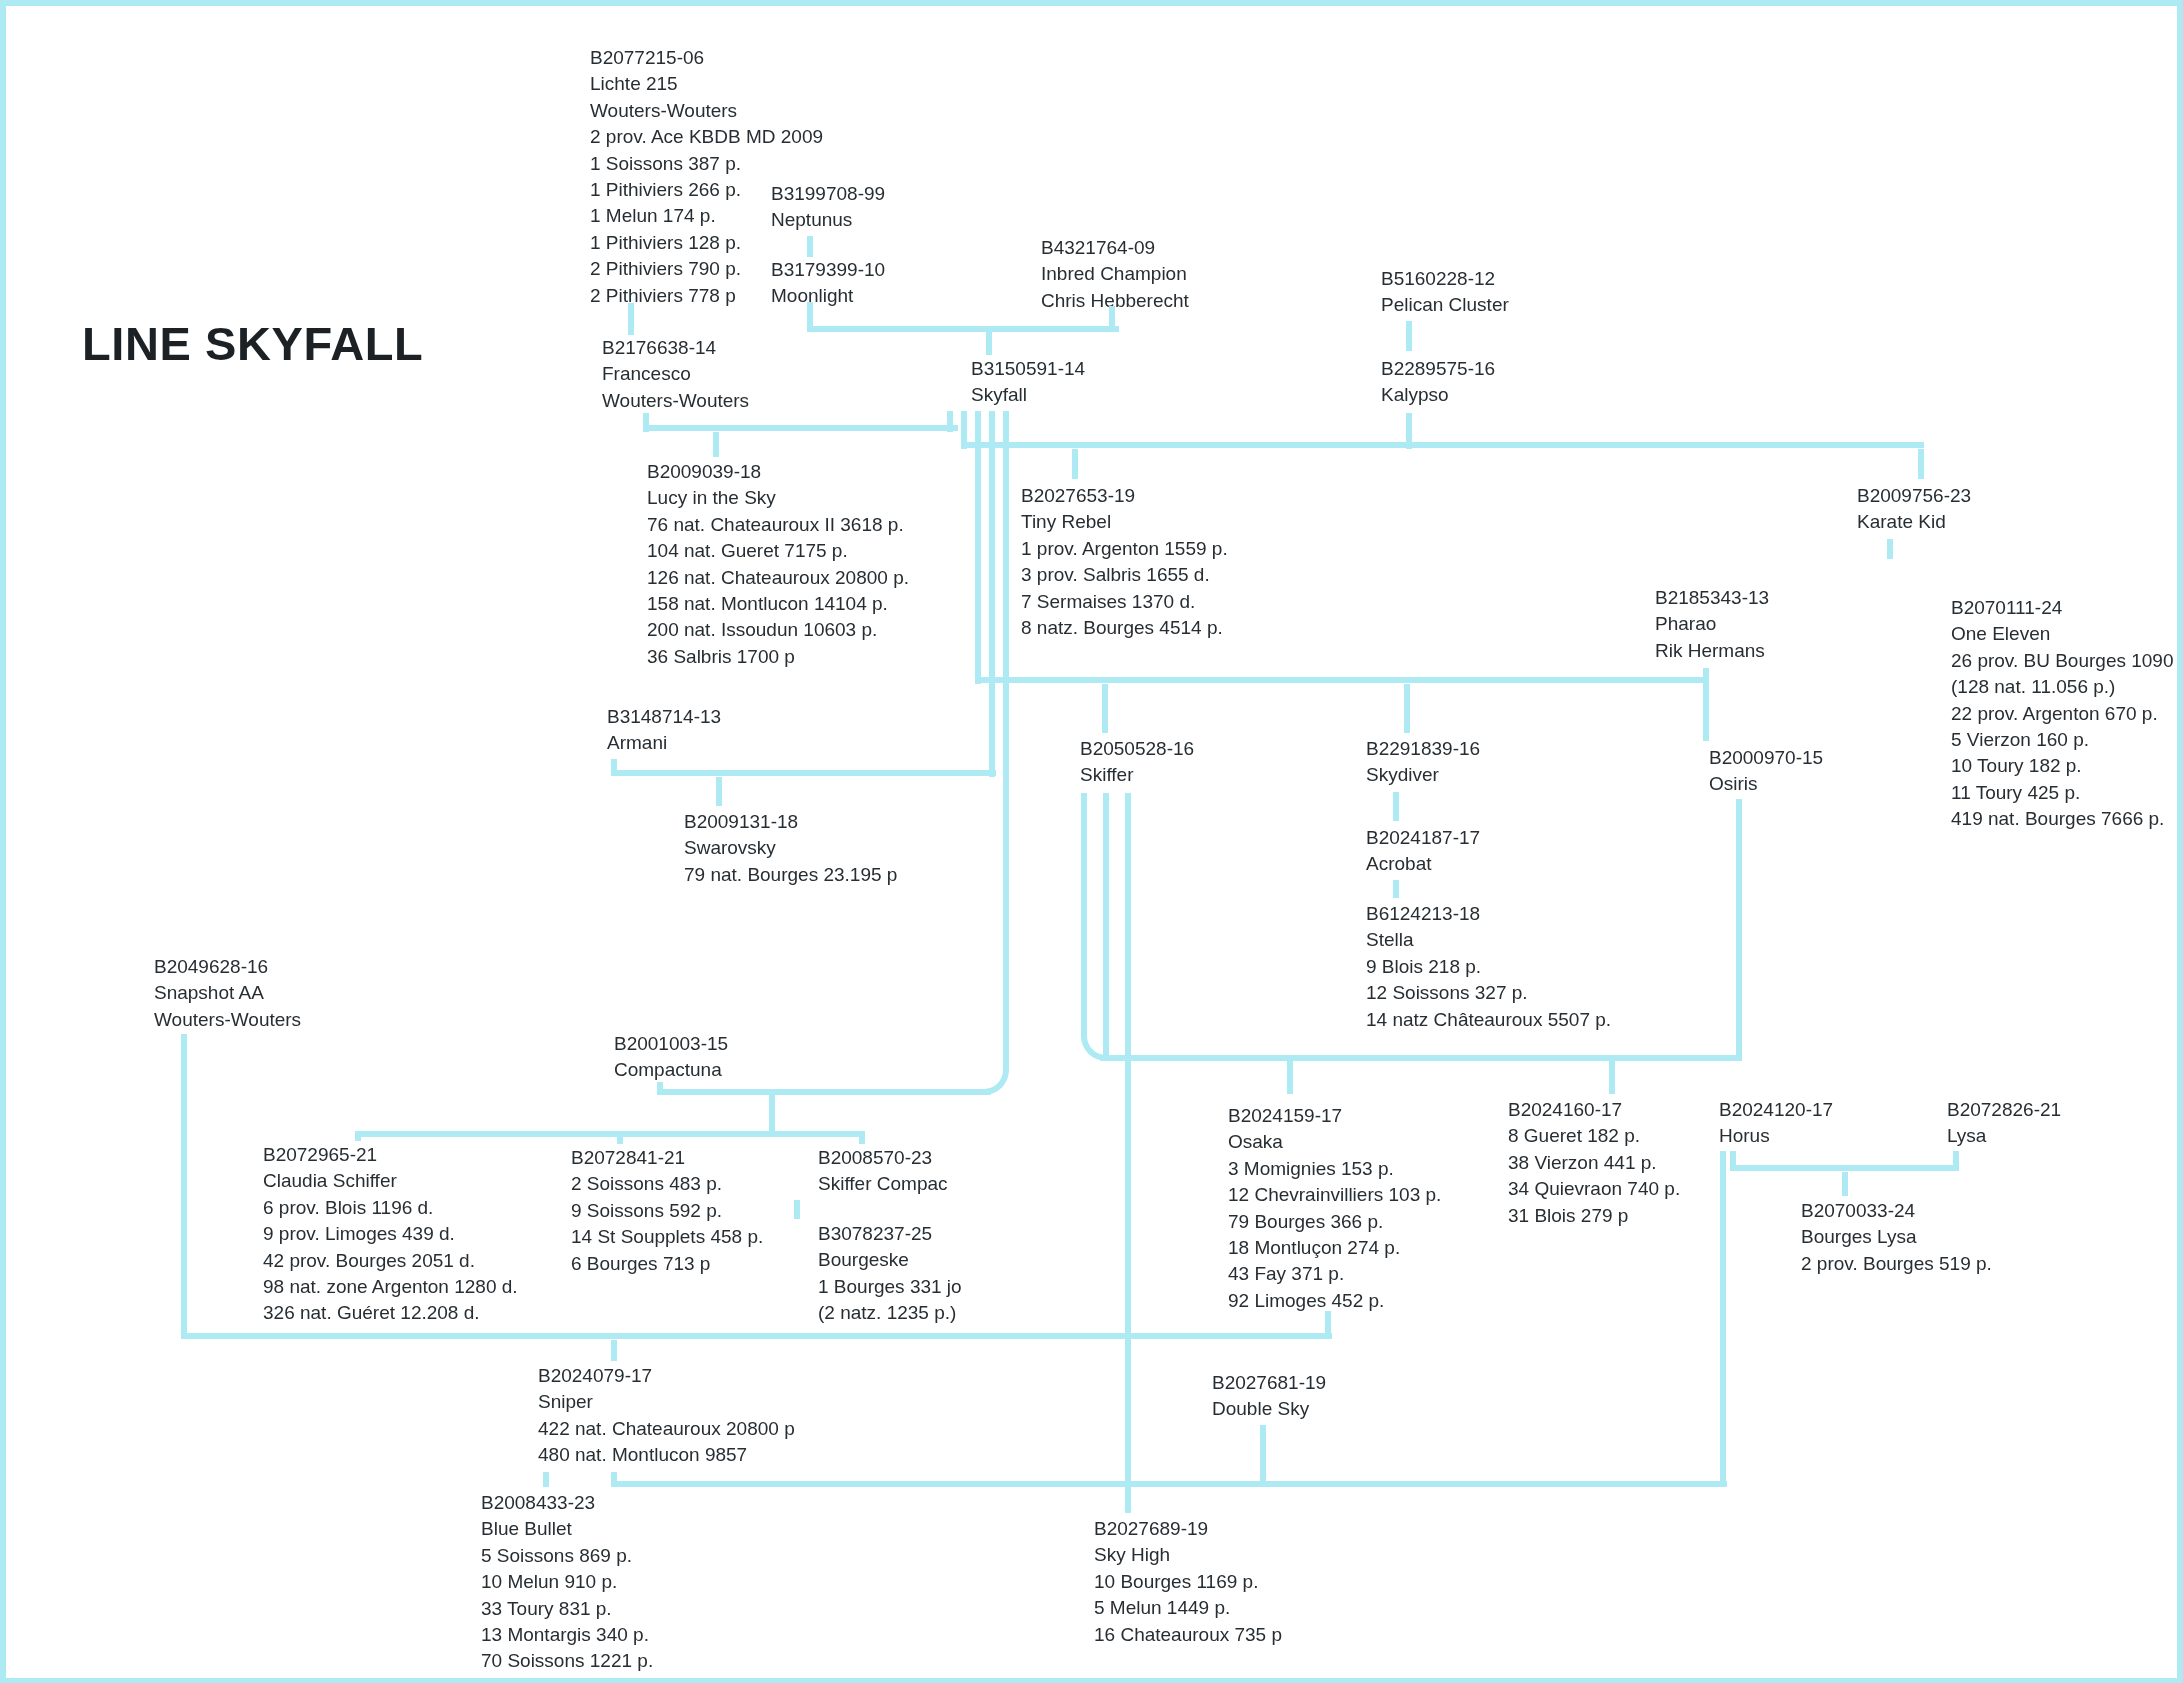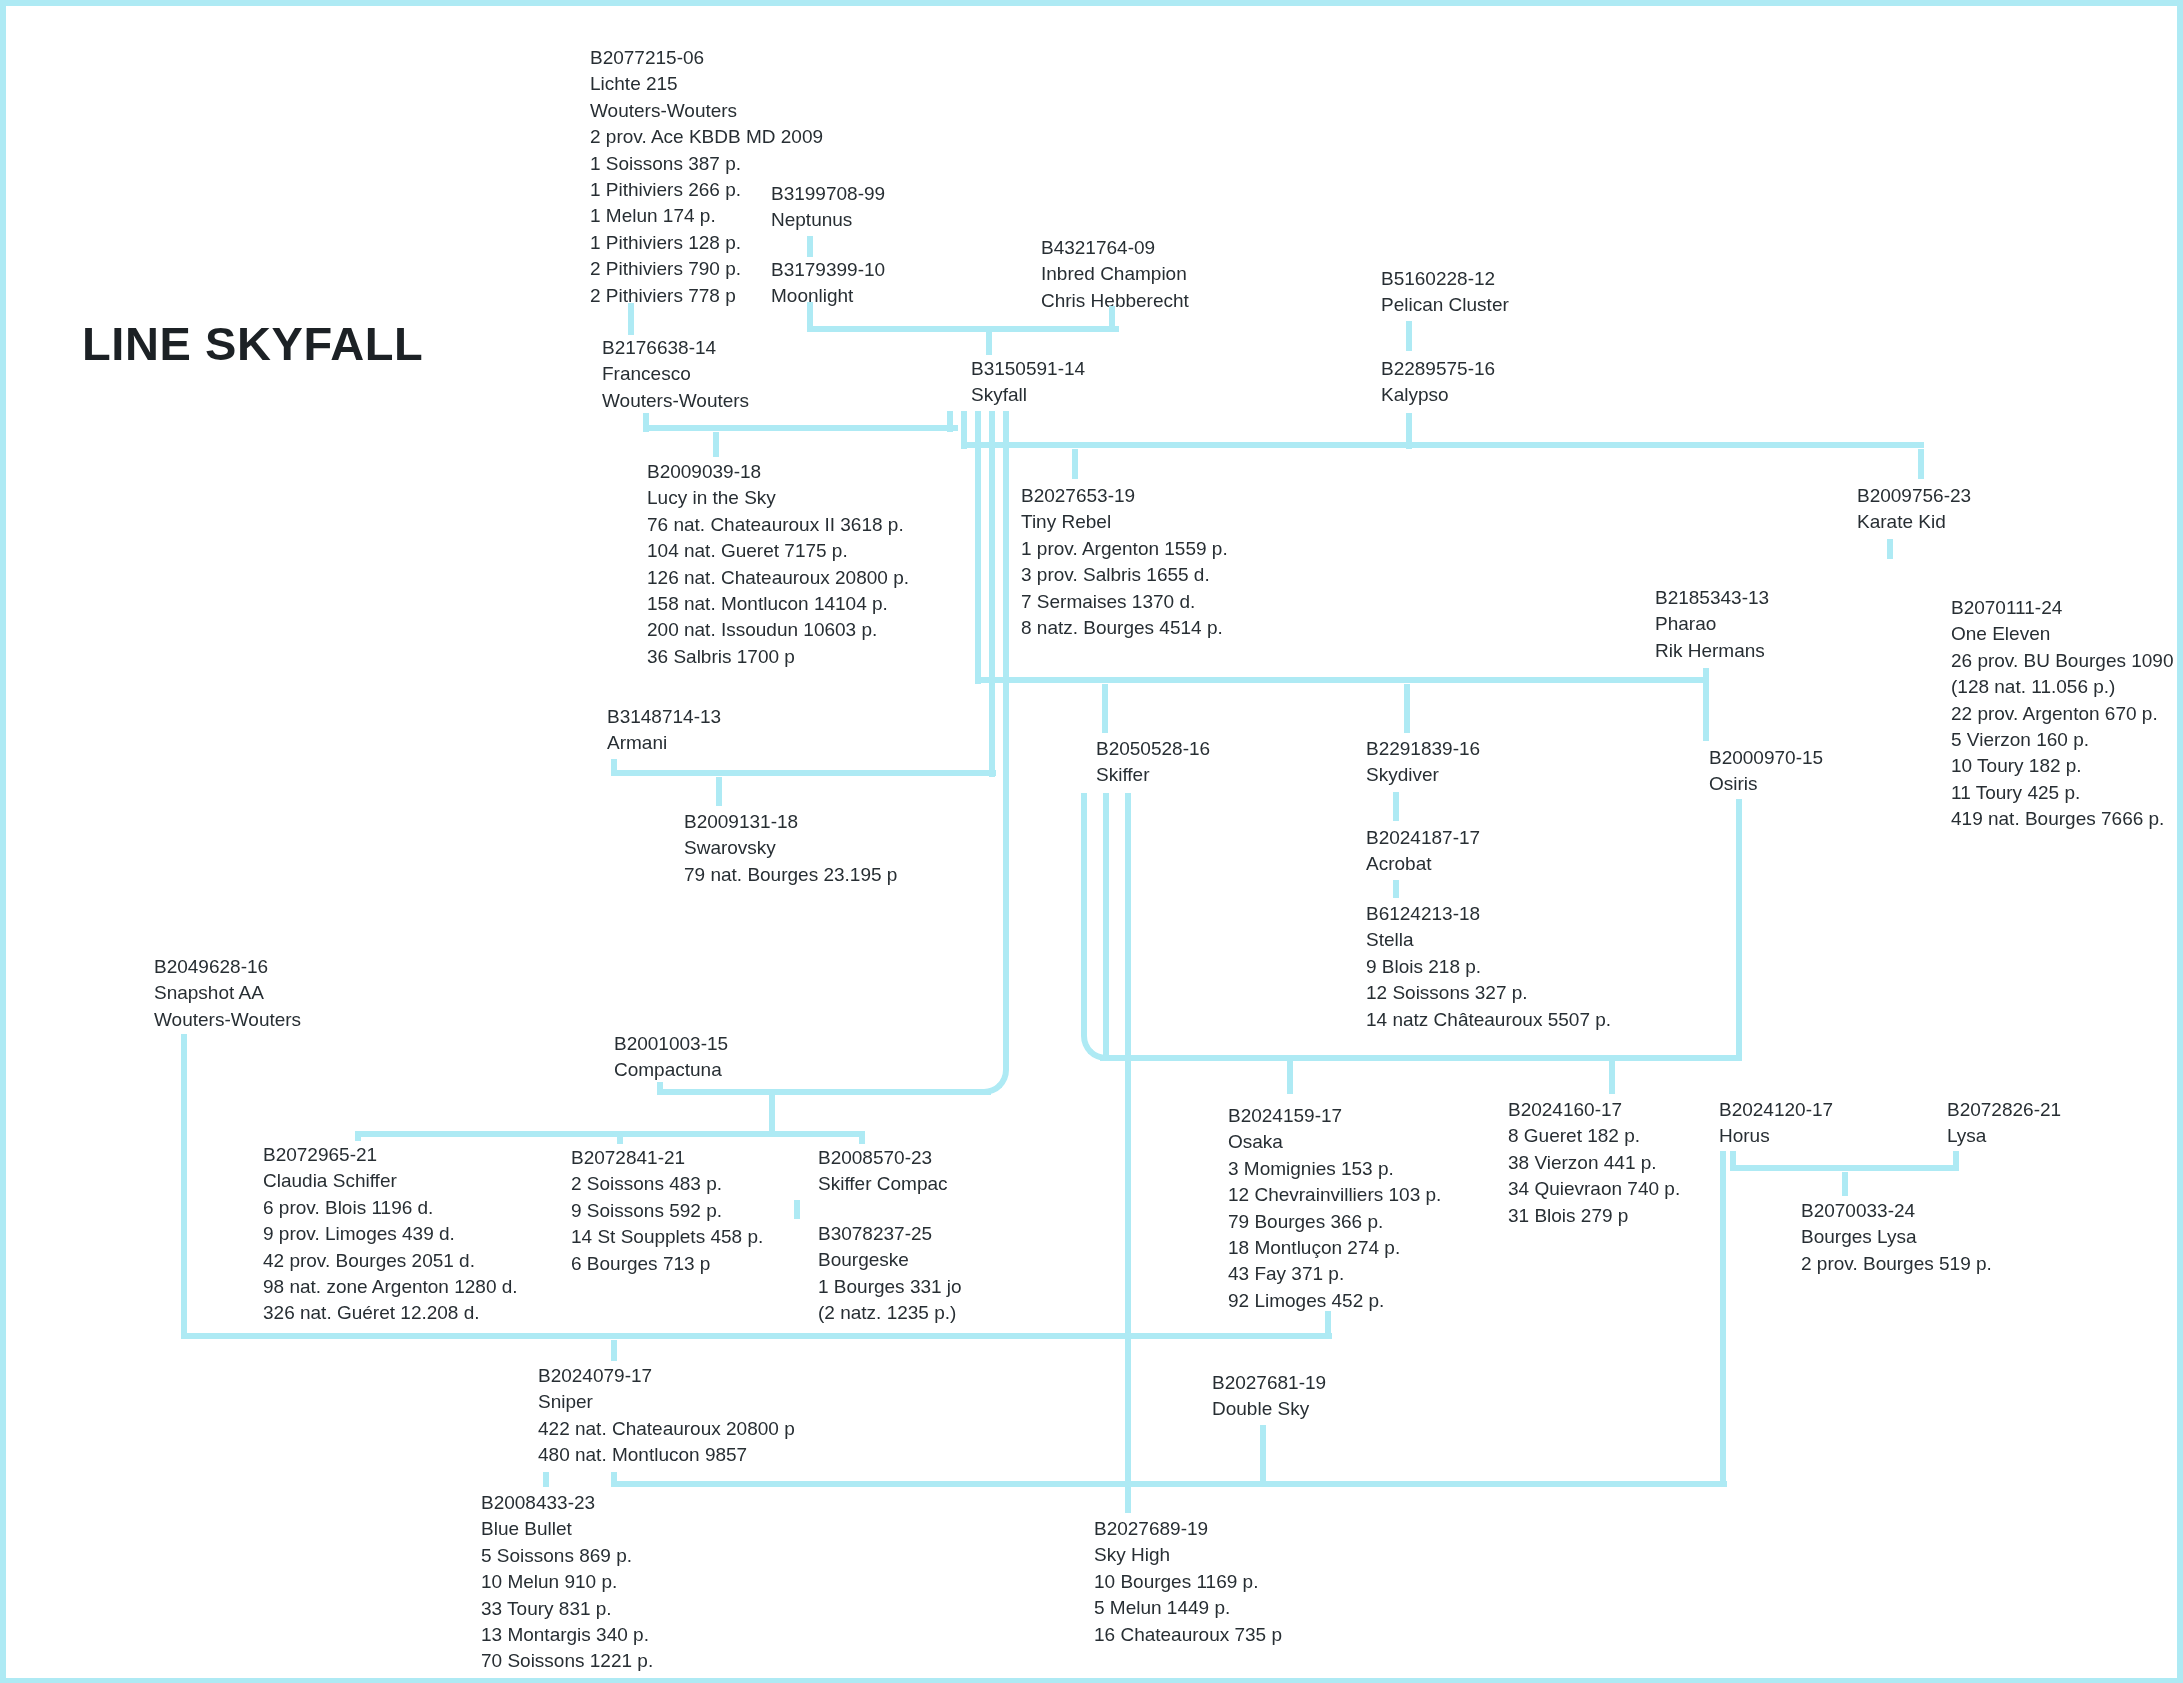--- a/index.html
+++ b/index.html
@@ -137,21 +137,21 @@
       </div>
       <div class="node" style="left: 1649px; top: 579px;">
         <span>B2185343-13</span>
         <span>Pharao</span>
         <span>Rik Hermans</span>
       </div>
       <div class="node" style="left: 1703px; top: 739px;">
         <span>B2000970-15</span>
         <span>Osiris</span>
       </div>
-      <div class="node" style="left: 1074px; top: 730px; margin-left: 16px;">
+      <div class="node" style="left: 1074px; top: 730px;">
         <span>B2050528-16</span>
         <span>Skiffer</span>
       </div>
       <div class="node" style="left: 1360px; top: 730px;">
         <span>B2291839-16</span>
         <span>Skydiver</span>
       </div>
       <div class="node" style="left: 1360px; top: 819px;">
         <span>B2024187-17</span>
         <span>Acrobat</span>

